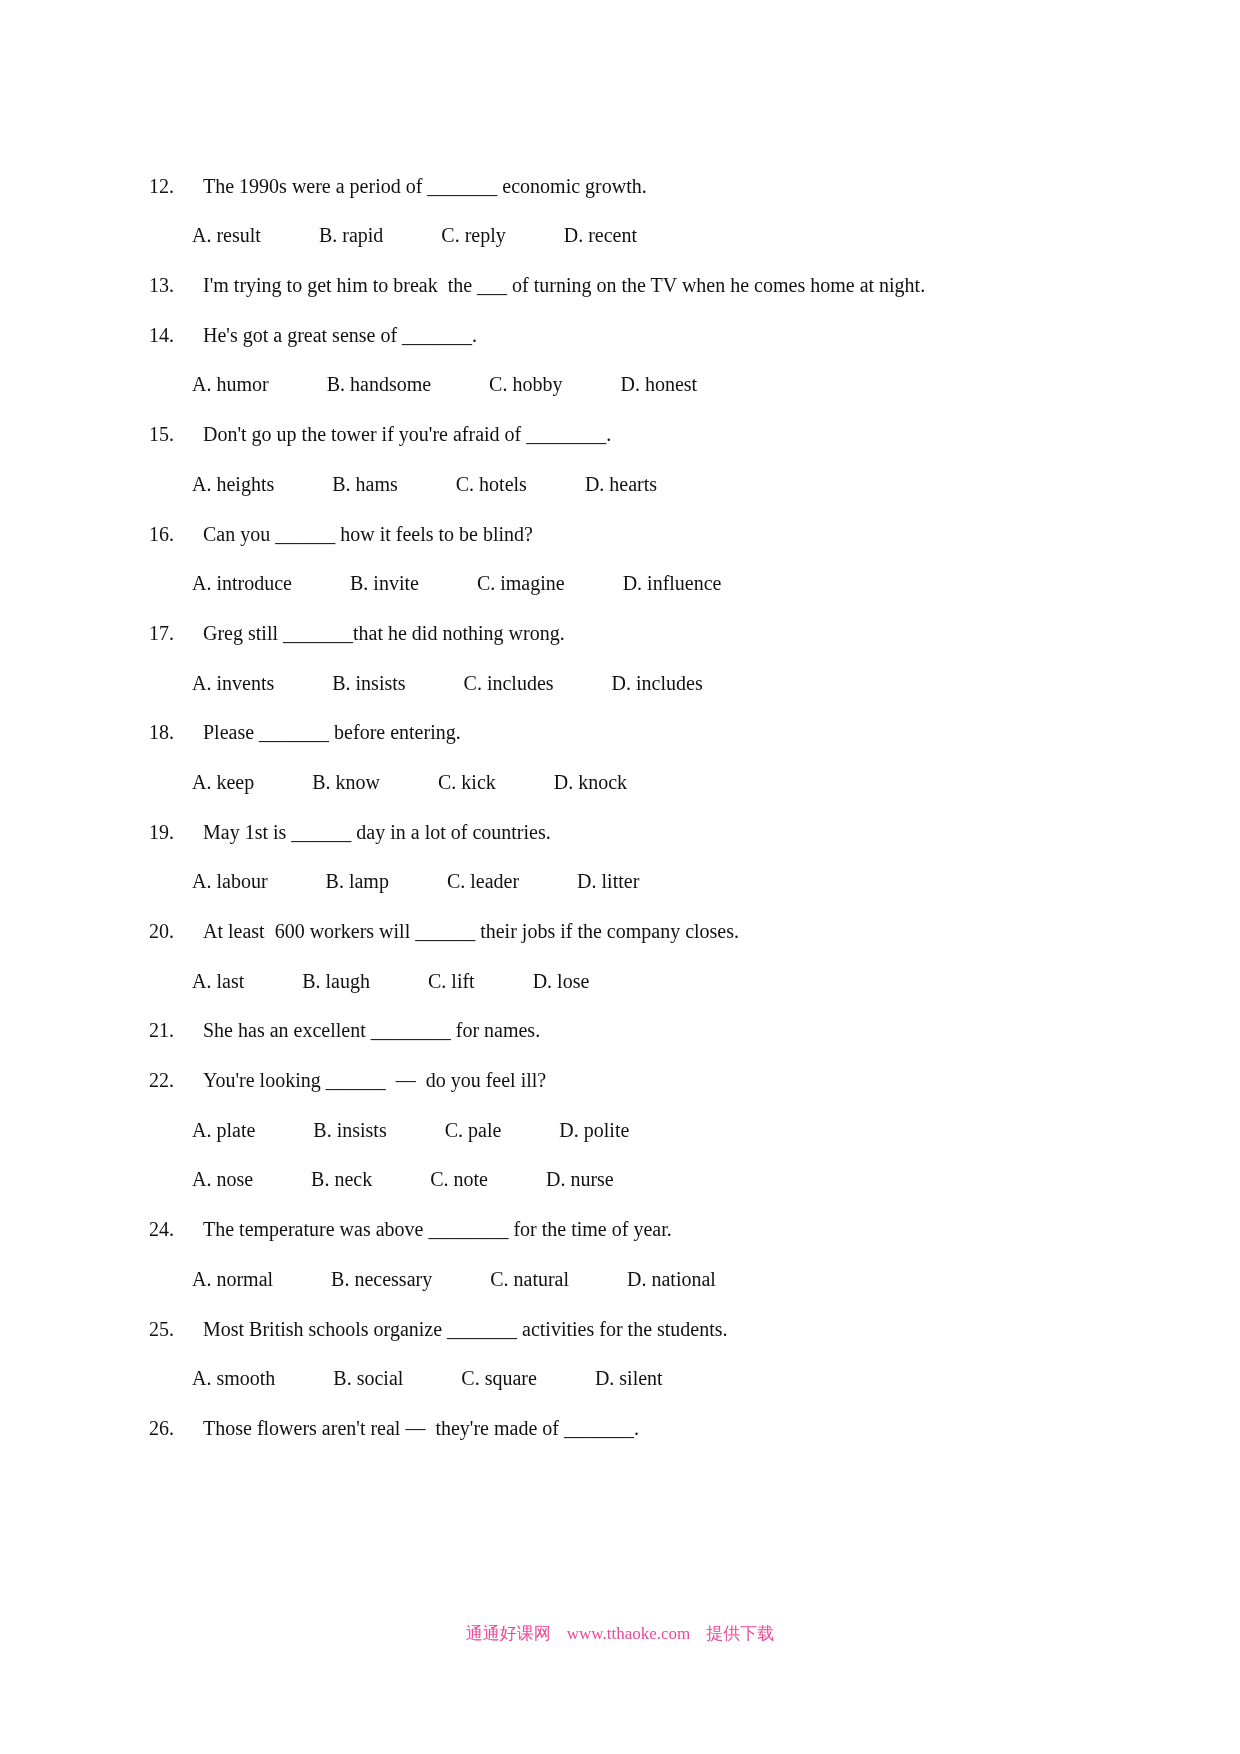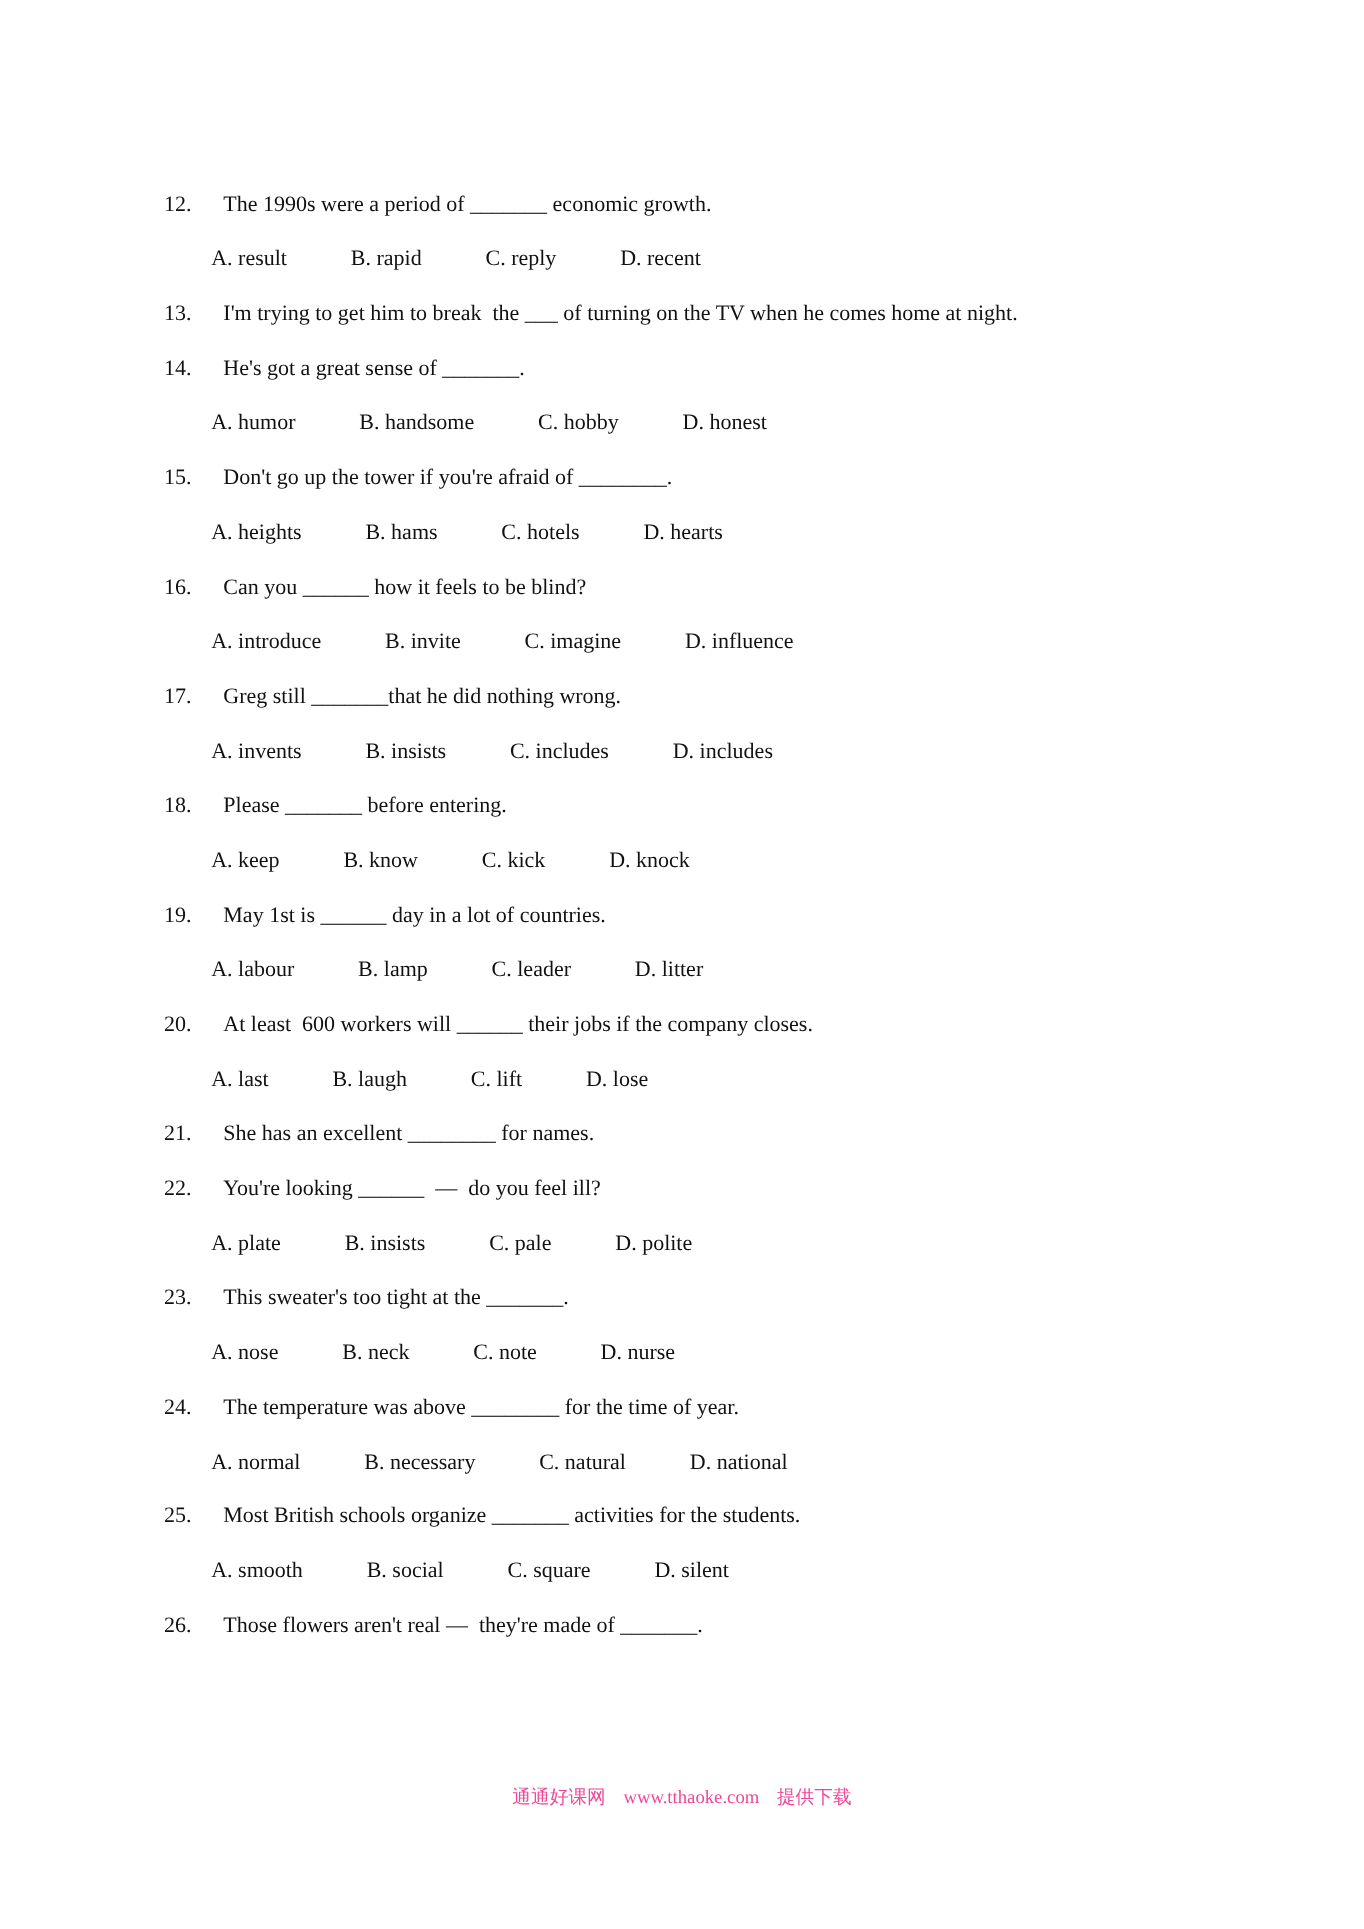--- a/index.html
+++ b/index.html
@@ -150,24 +150,20 @@
 
     <div class="q-block">
       <div class="q-line">
         <span class="q-num">22.</span>
         <span class="q-text">You're looking ______  —  do you feel ill?</span>
       </div>
       <div class="opt-line"><span class="opt">A. plate</span><span class="opt">B. insists</span><span class="opt">C. pale</span><span class="opt">D. polite</span></div>
     </div>
 
     <div class="q-block">
-      <div class="q-line">
-        <span class="q-num">23.</span>
-        <span class="q-text">This sweater's too tight at the _______.</span>
-      </div>
       <div class="opt-line"><span class="opt">A. nose</span><span class="opt">B. neck</span><span class="opt">C. note</span><span class="opt">D. nurse</span></div>
     </div>
 
     <div class="q-block">
       <div class="q-line">
         <span class="q-num">24.</span>
         <span class="q-text">The temperature was above ________ for the time of year.</span>
       </div>
       <div class="opt-line"><span class="opt">A. normal</span><span class="opt">B. necessary</span><span class="opt">C. natural</span><span class="opt">D. national</span></div>
     </div>

